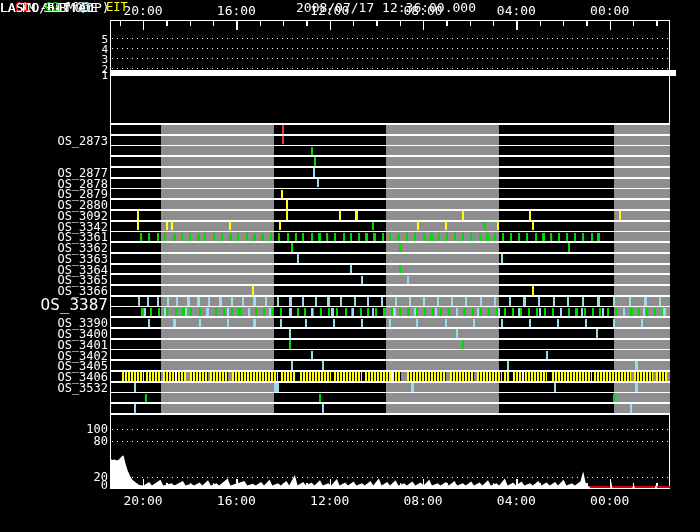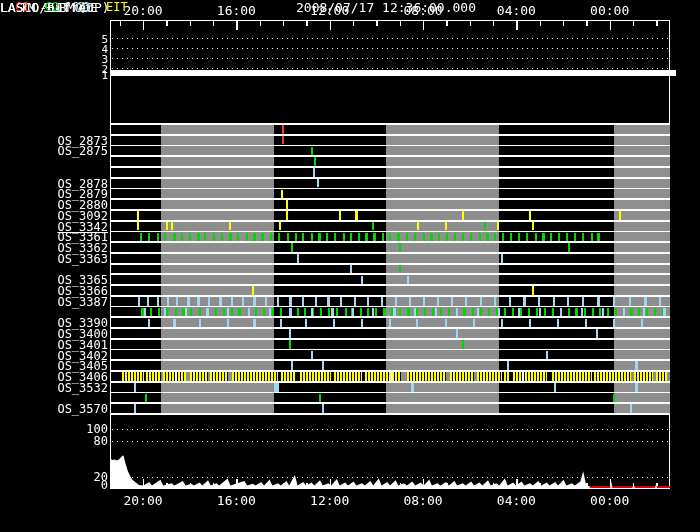--- a/index.html
+++ b/index.html
@@ -130,39 +130,39 @@
       <div class="abs" style="left: 110px; top: 348.656px; width: 560px; height: 1.8px; background: rgb(255, 255, 255);"></div>
       <div class="abs" style="left: 110px; top: 359.396px; width: 560px; height: 1.8px; background: rgb(255, 255, 255);"></div>
       <div class="abs" style="left: 110px; top: 370.137px; width: 560px; height: 1.8px; background: rgb(255, 255, 255);"></div>
       <div class="abs" style="left: 110px; top: 380.878px; width: 560px; height: 1.8px; background: rgb(255, 255, 255);"></div>
       <div class="abs" style="left: 110px; top: 391.619px; width: 560px; height: 1.8px; background: rgb(255, 255, 255);"></div>
       <div class="abs" style="left: 110px; top: 402.359px; width: 560px; height: 1.8px; background: rgb(255, 255, 255);"></div>
       <div class="abs" style="left: 110px; top: 413.1px; width: 560px; height: 1.8px; background: rgb(255, 255, 255);"></div>
       <div class="abs" style="left: 282.04px; top: 125.2px; width: 2.2px; height: 8.54074px; background: rgb(255, 48, 48);"></div>
       <div class="abs" style="left: 0px; top: 133.741px; width: 108px; font-size: 12px; text-align: right; color: rgb(255, 255, 255);">OS_2873</div>
       <div class="abs" style="left: 282.04px; top: 135.941px; width: 2.2px; height: 8.54074px; background: rgb(255, 48, 48);"></div>
-      <div class="abs" style="left: 0px; top: 144.481px; width: 108px; font-size: 12px; text-align: right; color: rgb(255, 255, 255);">OS_2875</div>
       <div class="abs" style="left: 310.6px; top: 146.681px; width: 2.2px; height: 8.54074px; background: rgb(0, 216, 0);"></div>
       <div class="abs" style="left: 313.96px; top: 157.422px; width: 2.2px; height: 8.54074px; background: rgb(0, 216, 0);"></div>
+      <div class="abs" style="left: 0px; top: 165.963px; width: 108px; font-size: 12px; text-align: right; color: rgb(255, 255, 255);">OS_2877</div>
       <div class="abs" style="left: 312.84px; top: 168.163px; width: 2.2px; height: 8.54074px; background: rgb(159, 216, 240);"></div>
       <div class="abs" style="left: 0px; top: 176.704px; width: 108px; font-size: 12px; text-align: right; color: rgb(255, 255, 255);">OS_2878</div>
       <div class="abs" style="left: 316.76px; top: 178.904px; width: 2.2px; height: 8.54074px; background: rgb(159, 216, 240);"></div>
       <div class="abs" style="left: 0px; top: 187.444px; width: 108px; font-size: 12px; text-align: right; color: rgb(255, 255, 255);">OS_2879</div>
       <div class="abs" style="left: 280.92px; top: 189.644px; width: 2.2px; height: 8.54074px; background: rgb(255, 255, 0);"></div>
       <div class="abs" style="left: 0px; top: 198.185px; width: 108px; font-size: 12px; text-align: right; color: rgb(255, 255, 255);">OS_2880</div>
       <div class="abs" style="left: 285.96px; top: 200.385px; width: 2.2px; height: 8.54074px; background: rgb(255, 255, 0);"></div>
       <div class="abs" style="left: 0px; top: 208.926px; width: 108px; font-size: 12px; text-align: right; color: rgb(255, 255, 255);">OS_3092</div>
       <div class="abs" style="left: 137px; top: 211.126px; width: 2.2px; height: 8.54074px; background: rgb(255, 255, 0);"></div>
       <div class="abs" style="left: 285.96px; top: 211.126px; width: 2.2px; height: 8.54074px; background: rgb(255, 255, 0);"></div>
       <div class="abs" style="left: 338.6px; top: 211.126px; width: 2.2px; height: 8.54074px; background: rgb(255, 255, 0);"></div>
       <div class="abs" style="left: 355.4px; top: 211.126px; width: 2.2px; height: 8.54074px; background: rgb(255, 255, 0);"></div>
       <div class="abs" style="left: 461.8px; top: 211.126px; width: 2.2px; height: 8.54074px; background: rgb(255, 255, 0);"></div>
       <div class="abs" style="left: 529px; top: 211.126px; width: 2.2px; height: 8.54074px; background: rgb(255, 255, 0);"></div>
       <div class="abs" style="left: 618.6px; top: 211.126px; width: 2.2px; height: 8.54074px; background: rgb(255, 255, 0);"></div>
-      <div class="abs" style="left: 0px; top: 219.667px; width: 108px; font-size: 12px; text-align: right; color: rgb(255, 255, 255); text-decoration: underline;">OS_3342</div>
+      <div class="abs" style="left: 0px; top: 219.667px; width: 108px; font-size: 12px; text-align: right; color: rgb(255, 255, 255);">OS_3342</div>
       <div class="abs" style="left: 137px; top: 221.867px; width: 2.2px; height: 8.54074px; background: rgb(255, 255, 0);"></div>
       <div class="abs" style="left: 166.12px; top: 221.867px; width: 2.2px; height: 8.54074px; background: rgb(255, 255, 0);"></div>
       <div class="abs" style="left: 171.16px; top: 221.867px; width: 2.2px; height: 8.54074px; background: rgb(255, 255, 0);"></div>
       <div class="abs" style="left: 228.84px; top: 221.867px; width: 2.2px; height: 8.54074px; background: rgb(255, 255, 0);"></div>
       <div class="abs" style="left: 279.24px; top: 221.867px; width: 2.2px; height: 8.54074px; background: rgb(255, 255, 0);"></div>
       <div class="abs" style="left: 417px; top: 221.867px; width: 2.2px; height: 8.54074px; background: rgb(255, 255, 0);"></div>
       <div class="abs" style="left: 445px; top: 221.867px; width: 2.2px; height: 8.54074px; background: rgb(255, 255, 0);"></div>
       <div class="abs" style="left: 497.08px; top: 221.867px; width: 2.2px; height: 8.54074px; background: rgb(255, 255, 0);"></div>
       <div class="abs" style="left: 531.8px; top: 221.867px; width: 2.2px; height: 8.54074px; background: rgb(255, 255, 0);"></div>
       <div class="abs" style="left: 372.2px; top: 221.867px; width: 2.2px; height: 8.54074px; background: rgb(0, 216, 0);"></div>
@@ -226,29 +226,30 @@
       <div class="abs" style="left: 582.2px; top: 232.607px; width: 2.2px; height: 8.54074px; background: rgb(0, 216, 0);"></div>
       <div class="abs" style="left: 590.6px; top: 232.607px; width: 2.2px; height: 8.54074px; background: rgb(0, 216, 0);"></div>
       <div class="abs" style="left: 597.32px; top: 232.607px; width: 2.2px; height: 8.54074px; background: rgb(0, 216, 0);"></div>
       <div class="abs" style="left: 0px; top: 241.148px; width: 108px; font-size: 12px; text-align: right; color: rgb(255, 255, 255);">OS_3362</div>
       <div class="abs" style="left: 291px; top: 243.348px; width: 2.2px; height: 8.54074px; background: rgb(0, 216, 0);"></div>
       <div class="abs" style="left: 399.08px; top: 243.348px; width: 2.2px; height: 8.54074px; background: rgb(0, 216, 0);"></div>
       <div class="abs" style="left: 568.2px; top: 243.348px; width: 2.2px; height: 8.54074px; background: rgb(0, 216, 0);"></div>
       <div class="abs" style="left: 0px; top: 251.889px; width: 108px; font-size: 12px; text-align: right; color: rgb(255, 255, 255);">OS_3363</div>
       <div class="abs" style="left: 297.16px; top: 254.089px; width: 2.2px; height: 8.54074px; background: rgb(159, 216, 240);"></div>
       <div class="abs" style="left: 501px; top: 254.089px; width: 2.2px; height: 8.54074px; background: rgb(159, 216, 240);"></div>
+      <div class="abs" style="left: 0px; top: 262.63px; width: 108px; font-size: 12px; text-align: right; color: rgb(255, 255, 255);">OS_3364</div>
       <div class="abs" style="left: 349.8px; top: 264.83px; width: 2.2px; height: 8.54074px; background: rgb(159, 216, 240);"></div>
       <div class="abs" style="left: 399.08px; top: 264.83px; width: 2.2px; height: 8.54074px; background: rgb(0, 216, 0);"></div>
       <div class="abs" style="left: 0px; top: 273.37px; width: 108px; font-size: 12px; text-align: right; color: rgb(255, 255, 255);">OS_3365</div>
       <div class="abs" style="left: 361px; top: 275.57px; width: 2.2px; height: 8.54074px; background: rgb(159, 216, 240);"></div>
       <div class="abs" style="left: 406.92px; top: 275.57px; width: 2.2px; height: 8.54074px; background: rgb(159, 216, 240);"></div>
       <div class="abs" style="left: 0px; top: 284.111px; width: 108px; font-size: 12px; text-align: right; color: rgb(255, 255, 255);">OS_3366</div>
       <div class="abs" style="left: 251.8px; top: 286.311px; width: 2.2px; height: 8.54074px; background: rgb(255, 255, 0);"></div>
       <div class="abs" style="left: 531.8px; top: 286.311px; width: 2.2px; height: 8.54074px; background: rgb(255, 255, 0);"></div>
-      <div class="abs" style="left: 0px; top: 294.852px; width: 108px; font-size: 12px; text-align: right; color: rgb(255, 255, 255);">OS_3387</div>
+      <div class="abs" style="left: 0px; top: 294.852px; width: 108px; font-size: 16px; text-align: right; color: rgb(255, 255, 255);">OS_3387</div>
       <div class="abs" style="left: 138.12px; top: 297.052px; width: 2.2px; height: 8.54074px; background: rgb(159, 216, 240);"></div>
       <div class="abs" style="left: 147.08px; top: 297.052px; width: 2.2px; height: 8.54074px; background: rgb(159, 216, 240);"></div>
       <div class="abs" style="left: 156.6px; top: 297.052px; width: 2.2px; height: 8.54074px; background: rgb(159, 216, 240);"></div>
       <div class="abs" style="left: 166.68px; top: 297.052px; width: 2.2px; height: 8.54074px; background: rgb(159, 216, 240);"></div>
       <div class="abs" style="left: 176.2px; top: 297.052px; width: 2.2px; height: 8.54074px; background: rgb(159, 216, 240);"></div>
       <div class="abs" style="left: 187.4px; top: 297.052px; width: 2.2px; height: 8.54074px; background: rgb(159, 216, 240);"></div>
       <div class="abs" style="left: 197.48px; top: 297.052px; width: 2.2px; height: 8.54074px; background: rgb(159, 216, 240);"></div>
       <div class="abs" style="left: 208.12px; top: 297.052px; width: 2.2px; height: 8.54074px; background: rgb(159, 216, 240);"></div>
       <div class="abs" style="left: 219.32px; top: 297.052px; width: 2.2px; height: 8.54074px; background: rgb(159, 216, 240);"></div>
       <div class="abs" style="left: 231.08px; top: 297.052px; width: 2.2px; height: 8.54074px; background: rgb(159, 216, 240);"></div>
@@ -435,21 +436,20 @@
       <div class="abs" style="left: 521.72px; top: 372.237px; width: 2.2px; height: 8.54074px; background: rgb(255, 255, 255);"></div>
       <div class="abs" style="left: 0px; top: 380.778px; width: 108px; font-size: 12px; text-align: right; color: rgb(255, 255, 255);">OS_3532</div>
       <div class="abs" style="left: 134.2px; top: 382.978px; width: 2.2px; height: 8.54074px; background: rgb(159, 216, 240);"></div>
       <div class="abs" style="left: 411.4px; top: 382.978px; width: 2.2px; height: 8.54074px; background: rgb(159, 216, 240);"></div>
       <div class="abs" style="left: 554.2px; top: 382.978px; width: 2.2px; height: 8.54074px; background: rgb(159, 216, 240);"></div>
       <div class="abs" style="left: 635.4px; top: 382.978px; width: 2.2px; height: 8.54074px; background: rgb(159, 216, 240);"></div>
       <div class="abs" style="left: 274.38px; top: 382.978px; width: 5px; height: 8.54074px; background: rgb(159, 216, 240);"></div>
       <div class="abs" style="left: 144.84px; top: 393.719px; width: 2.2px; height: 8.54074px; background: rgb(0, 216, 0);"></div>
       <div class="abs" style="left: 319px; top: 393.719px; width: 2.2px; height: 8.54074px; background: rgb(0, 216, 0);"></div>
       <div class="abs" style="left: 613px; top: 393.719px; width: 2.2px; height: 8.54074px; background: rgb(0, 216, 0);"></div>
-      <div class="abs" style="left: 0px; top: 402.259px; width: 108px; font-size: 12px; text-align: right; color: rgb(255, 255, 255);">OS_3570</div>
       <div class="abs" style="left: 134.2px; top: 404.459px; width: 2.2px; height: 8.54074px; background: rgb(159, 216, 240);"></div>
       <div class="abs" style="left: 321.8px; top: 404.459px; width: 2.2px; height: 8.54074px; background: rgb(159, 216, 240);"></div>
       <div class="abs" style="left: 629.8px; top: 404.459px; width: 2.2px; height: 8.54074px; background: rgb(159, 216, 240);"></div>
       <div class="dots-h abs" style="left: 112px; top: 429px; width: 557px;"></div>
       <div class="dots-h abs" style="left: 112px; top: 441px; width: 557px;"></div>
       <div class="dots-h abs" style="left: 112px; top: 477px; width: 557px;"></div>
       <div class="abs" style="left: 70px; top: 422px; width: 38px; font-size: 12px; text-align: right; color: rgb(255, 255, 255);">100</div>
       <div class="abs" style="left: 70px; top: 434px; width: 38px; font-size: 12px; text-align: right; color: rgb(255, 255, 255);">80</div>
       <div class="abs" style="left: 70px; top: 470px; width: 38px; font-size: 12px; text-align: right; color: rgb(255, 255, 255);">20</div>
       <div class="abs" style="left: 70px; top: 477.5px; width: 38px; font-size: 12px; text-align: right; color: rgb(255, 255, 255);">0</div>

